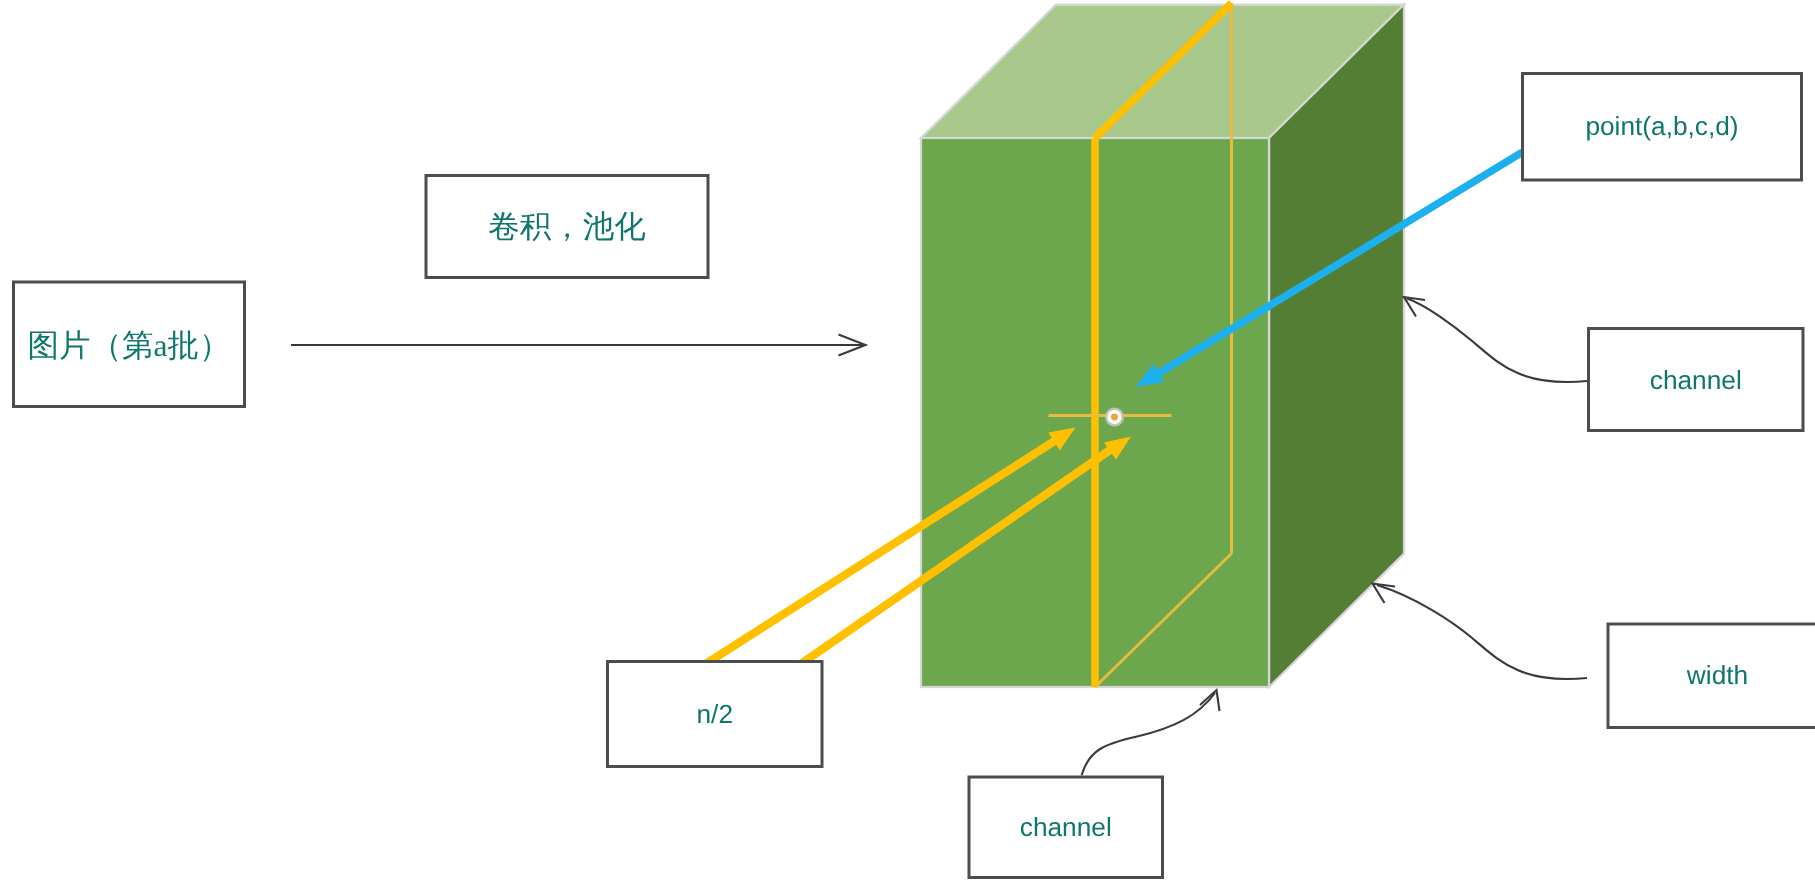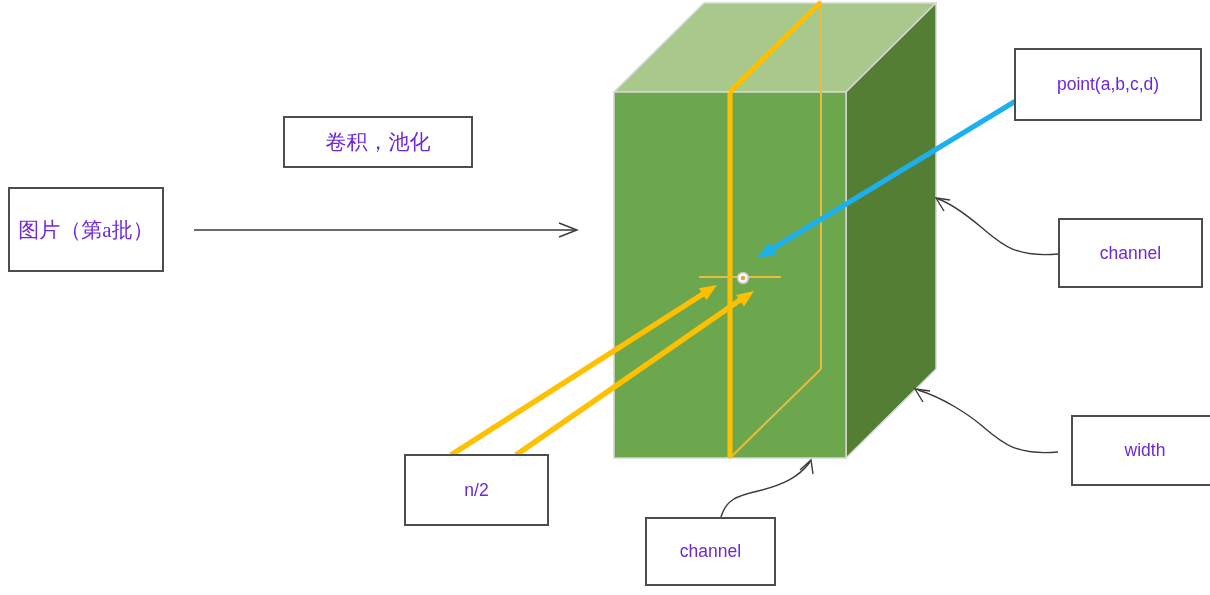--- a/index.html
+++ b/index.html
@@ -10,32 +10,32 @@
     overflow:hidden;
     font-family:"Liberation Sans","DejaVu Sans",sans-serif;
   }
   .svg-layer{position:absolute;left:0;top:0;width:1210px;height:595px;}
   .label-box{
     position:absolute;
     box-sizing:border-box;
     background:#ffffff;
     border:2px solid #4d4d4d;
     display:flex;align-items:center;justify-content:center;
-    color:#6d28d9;
+    color:#0f766e;
     z-index:2;
   }
   .cn{font-family:"Liberation Serif","DejaVu Serif",serif;font-size:21px;}
   .en{font-family:"Liberation Sans","DejaVu Sans",sans-serif;font-size:17.5px;}
   .b-image   {left:8px;   top:187px; width:156px; height:85px;}
-  .b-conv    {left:283px; top:116px; width:190px; height:52px;}
+  .b-conv    {left:283px; top:116px; width:190px; height:70px;}
   .b-point   {left:1014px;top:48px;  width:188px; height:73px;}
   .b-height  {left:1058px;top:218px; width:145px; height:70px;}
   .b-width   {left:1058px;top:415px; width:148px; height:71px;margin-left:13px;}
   .b-channel {left:645px; top:517px; width:131px; height:69px;}
-  .b-nhalf   {left:404px; top:454px; width:145px; height:72px;}
+  .b-nhalf   {left:404px; top:440px; width:145px; height:72px;}
   .face{stroke:#d6d6d6;stroke-width:1.5;}
   .ink-line{fill:none;stroke-width:1.4;}
 </style>
 </head>
 <body>
 
 <div class="canvas">
 
   <svg class="svg-layer" viewBox="0 0 1210 595" xmlns="http://www.w3.org/2000/svg">
 

